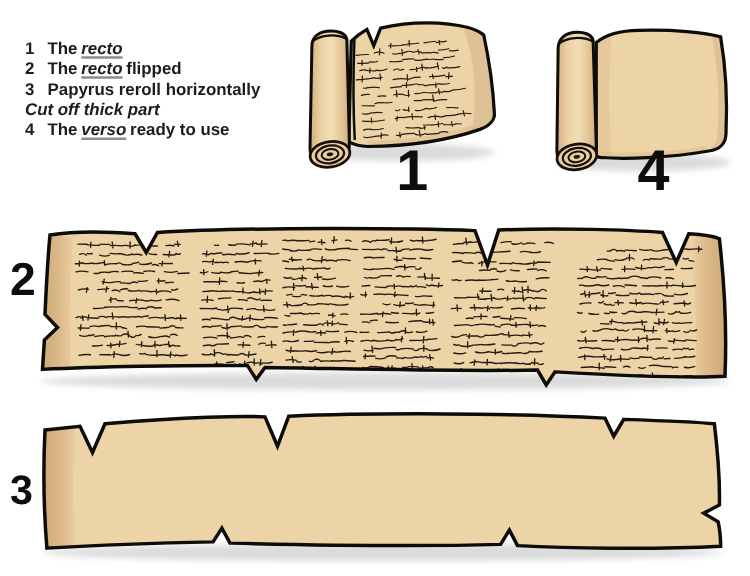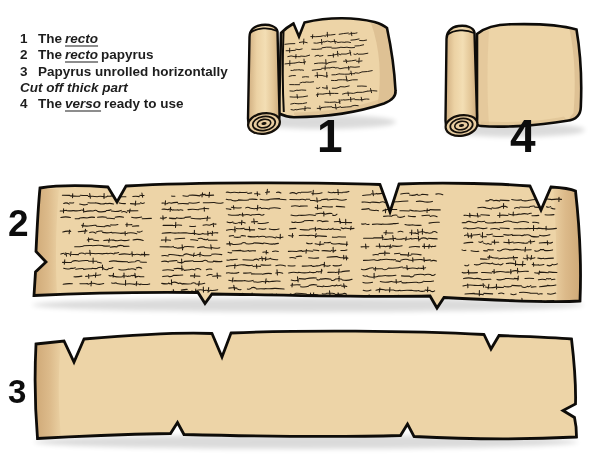--- a/index.html
+++ b/index.html
@@ -155,25 +155,25 @@
     </g>
   </svg>
 
   <div class="legend">
     <div class="lrow">
       <span class="num">1</span>
       <span class="ltext"><span>The</span><span class="term">recto</span></span>
     </div>
     <div class="lrow">
       <span class="num">2</span>
-      <span class="ltext"><span>The</span><span class="term">recto</span><span>papyrus</span></span>
+      <span class="ltext"><span>The</span><span class="term">recto</span><span>flipped</span></span>
     </div>
     <div class="lrow">
       <span class="num">3</span>
-      <span class="ltext">Papyrus unrolled horizontally</span>
+      <span class="ltext">Papyrus reroll horizontally</span>
     </div>
     <div class="sub">Cut off thick part</div>
     <div class="lrow">
       <span class="num">4</span>
       <span class="ltext"><span>The</span><span class="term">verso</span><span>ready to use</span></span>
     </div>
   </div>
 
   <div class="fig-num" id="lab1">1</div>
   <div class="fig-num" id="lab4">4</div>

